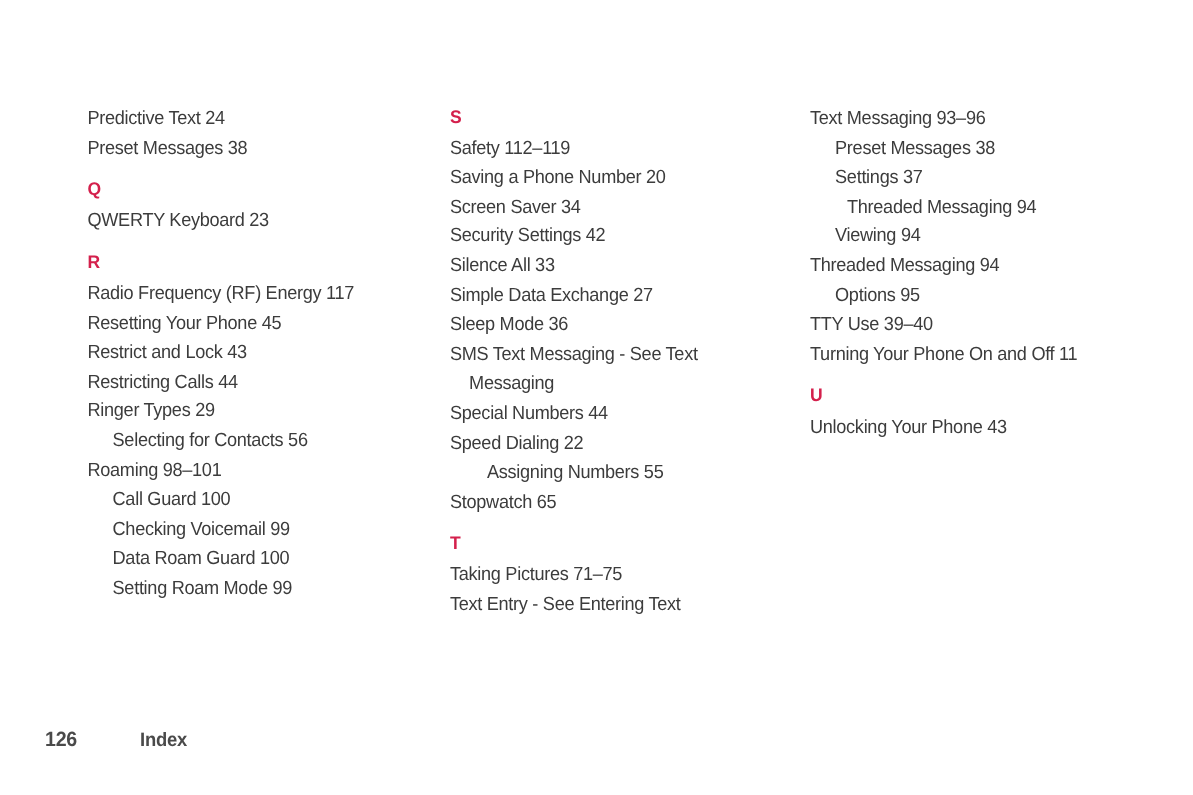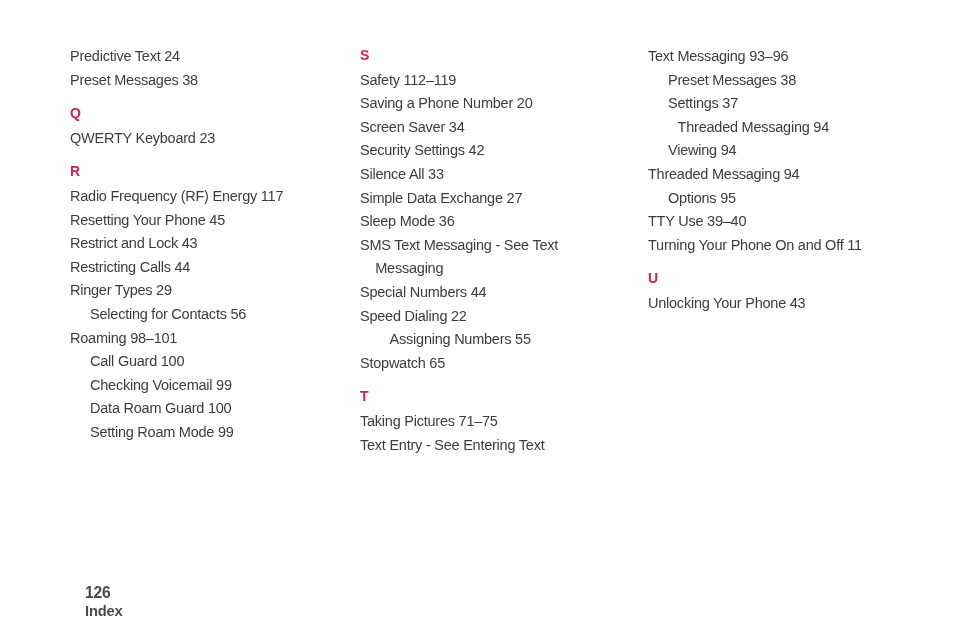--- a/index.html
+++ b/index.html
@@ -32,20 +32,21 @@
     top: 44px;
     width: 842px;
     display: flex;
     flex-direction: row;
     align-items: flex-start;
   }
 
   .column {
     flex: 0 0 auto;
     box-sizing: border-box;
+    margin-top: 39px;
   }
   .column.col-1 { width: 290px; }
   .column.col-2 { width: 288px; padding-left: 0px; }
   .column.col-3 { width: 264px; padding-left: 0px; }
 
   .entry {
     font-size: 15.2px;
     line-height: 23.6px;
     letter-spacing: -0.25px;
     color: #3c3c3c;
@@ -70,21 +71,21 @@
     transform-origin: left center;
     transform: scaleX(0.96);
   }
   .letter.first { margin-top: 0; }
 
   .footer {
     position: absolute;
     left: 36px;
     top: 583px;
     display: flex;
-    flex-direction: column;
+    flex-direction: row;
     align-items: baseline;
   }
   .footer .pagenum {
     font-size: 16.5px;
     font-weight: bold;
     color: #4a4a4a;
     letter-spacing: -0.2px;
     transform-origin: left center;
     transform: scaleX(0.95);
   }

